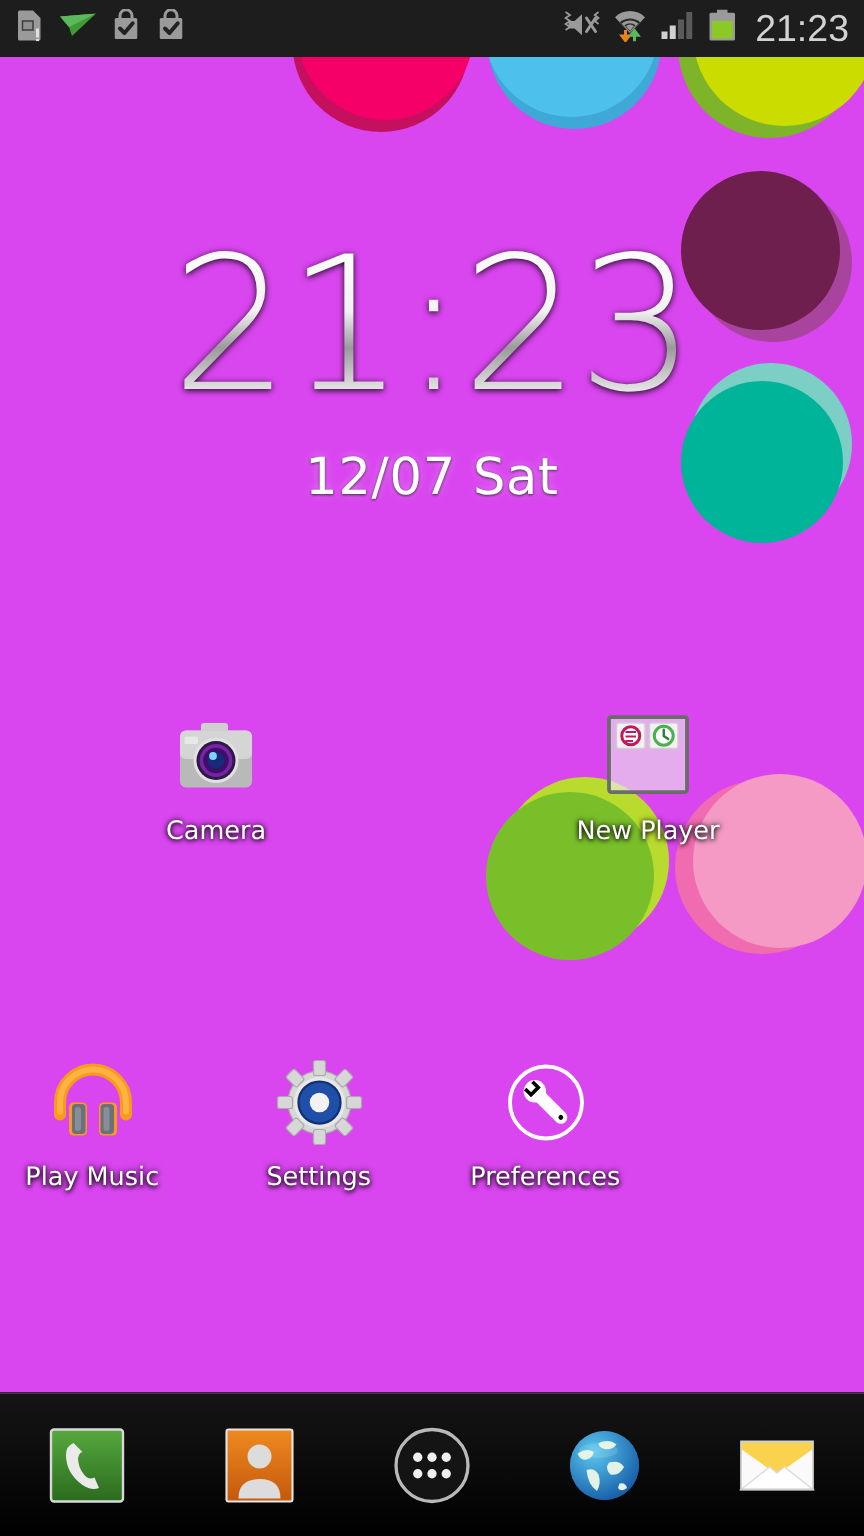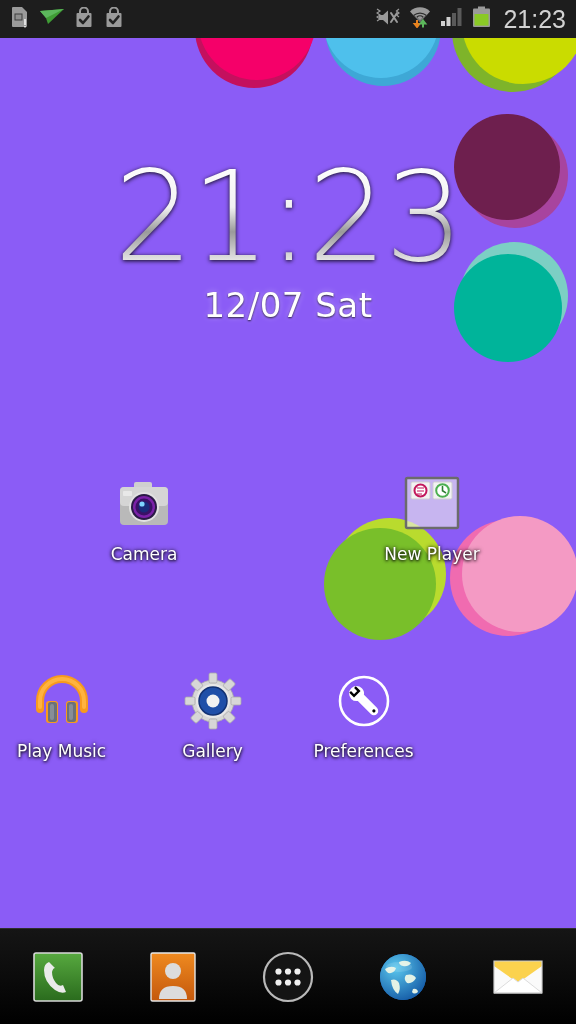--- a/index.html
+++ b/index.html
@@ -5,21 +5,21 @@
   * { margin:0; padding:0; box-sizing:border-box; }
   html, body {
     width:576px; height:1024px;
     background:#000;
     font-family:"Liberation Sans", sans-serif;
     overflow:hidden;
   }
   #screen {
     position:relative;
     width:576px; height:1024px;
-    background:#8b5cf6;
+    background:#d946ef;
     overflow:hidden;
   }
 
   
   #wallpaper { position:absolute; inset:0; overflow:hidden; }
   .wp-circle { position:absolute; border-radius:50%; }
 
   
   #status-bar {
     position:absolute; top:0; left:0; width:576px; height:38px;
@@ -45,30 +45,30 @@
   #clock-time {
     font-size:124px; line-height:1.0; font-weight:300;
     background:linear-gradient(180deg,#ffffff 0%,#f2f2f2 42%,#9a9a9a 62%,#e8e8e8 86%,#ffffff 100%);
     -webkit-background-clip:text; background-clip:text;
     color:transparent; -webkit-text-fill-color:transparent;
     letter-spacing:-2px;
     font-family:"DejaVu Sans", sans-serif;
     filter:drop-shadow(0 1px 2px rgba(0,0,0,.9));
   }
   #clock-date {
-    font-size:34px; color:#fff; font-weight:400; margin-top:6px;
+    font-size:34px; color:#fff; font-weight:400; margin-top:19px;
     letter-spacing:0.5px;
     text-shadow:0 0 6px rgba(255,255,255,.35), 0 1px 2px rgba(0,0,0,.8);
     font-family:"DejaVu Sans", sans-serif;
   }
 
   
   .app-row { position:absolute; left:0; width:576px; display:flex; z-index:25; }
   #app-row-1 { top:474px; }
-  #app-row-2 { top:671px;gap:28px; }
+  #app-row-2 { top:705px;gap:28px; }
   .app-cell {
     flex:1 1 0; display:flex; flex-direction:column; align-items:center;
   }
   .app-cell.empty { visibility:hidden; }
   .app-icon { width:60px; height:60px; position:relative; }
   .app-label {
     margin-top:10px; color:#ffffff; font-size:17px; font-weight:400;
     white-space:nowrap;
     text-shadow:0 1px 3px rgba(0,0,0,.95), 0 0 4px rgba(0,0,0,.8);
     font-family:"DejaVu Sans", sans-serif;
@@ -263,21 +263,21 @@
               <rect x="2" y="26" width="10" height="8" rx="1.5" transform="rotate(45 30 30)"></rect>
               <rect x="48" y="26" width="10" height="8" rx="1.5" transform="rotate(45 30 30)"></rect>
             </g>
           </g>
           <circle cx="30" cy="30" r="17" fill="#e8e8e8"></circle>
           <circle cx="30" cy="30" r="14" fill="#1f4fa8"></circle>
           <circle cx="30" cy="30" r="14" fill="none" stroke="#123173" stroke-width="1.5"></circle>
           <circle cx="30" cy="30" r="6.5" fill="#f2f2f2"></circle>
         </svg>
       </div>
-      <div class="app-label">Gallery</div>
+      <div class="app-label">Settings</div>
     </div>
 
     <div class="app-cell">
       <div class="app-icon">
         <svg width="60" height="60" viewBox="0 0 60 60">
           <circle cx="30" cy="30" r="24" fill="none" stroke="#ffffff" stroke-width="2.6"></circle>
           <g transform="rotate(-45 30 30)">
             <path d="M30 12 a7.5 7.5 0 0 1 7.5 7.5 a7.5 7.5 0 0 1 -3.2 6.1 V44 a4.3 4.3 0 0 1 -8.6 0 V25.6 a7.5 7.5 0 0 1 -3.2 -6.1 A7.5 7.5 0 0 1 30 12 z" fill="#ffffff"></path>
             <path d="M26.6 13.8 v5.5 h6.8 v-5.5" fill="none" stroke="#000" stroke-width="2.4"></path>
             <circle cx="30" cy="44" r="1.6" fill="#000"></circle>

